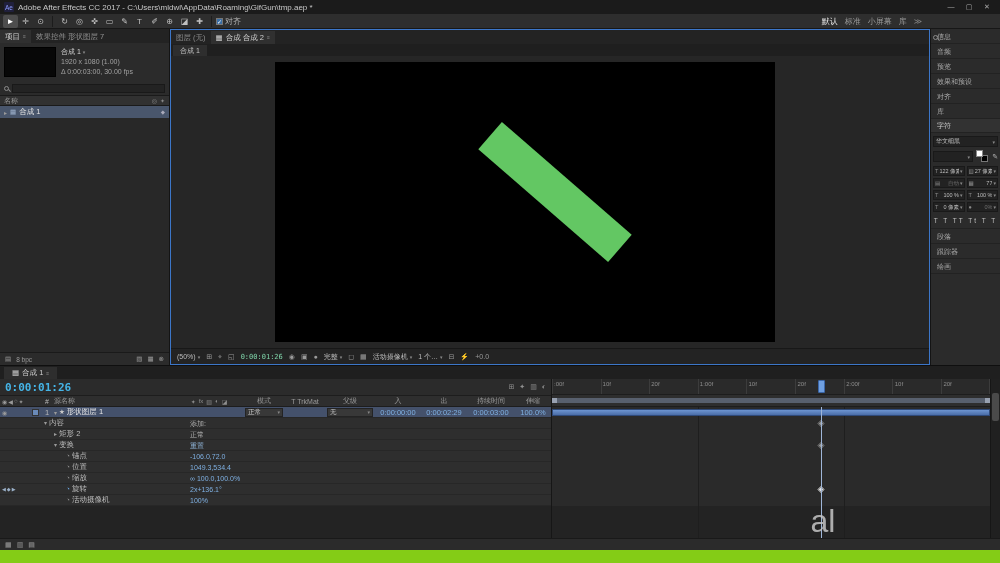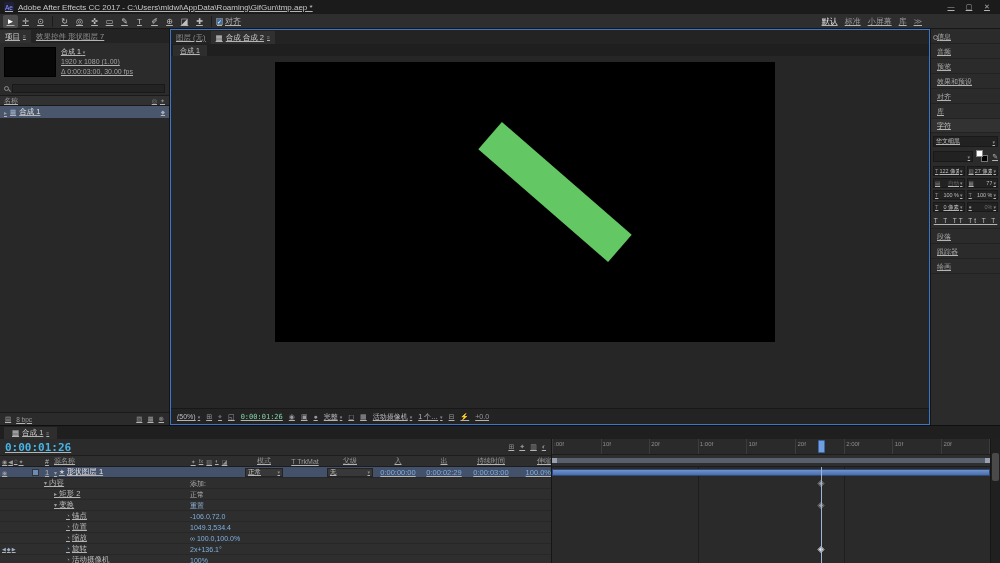--- a/index.html
+++ b/index.html
@@ -1,17 +1,17 @@
 <!DOCTYPE html>
 <html><head>
 <meta charset="utf-8">
 <style>
   *{margin:0;padding:0;box-sizing:border-box;}
   html,body{background:#000;}
-  #app{position:relative;width:1000px;height:563px;background:#84cc16;font-family:"Liberation Sans",sans-serif;font-size:9px;color:#b4b4b4;overflow:hidden;text-decoration:underline;}
+  #app{position:relative;width:1000px;height:563px;background:#84cc16;font-family:"Liberation Sans",sans-serif;font-size:9px;color:#b4b4b4;overflow:hidden;}
 
   
   .titlebar{height:14px;background:#1b1b1b;display:flex;align-items:center;gap:4px;padding:0 4px;font-size:8px;color:#c8c8c8;}
   .ae-logo{width:10px;height:10px;background:#20203c;color:#8c9bff;font-size:6.5px;display:flex;align-items:center;justify-content:center;border-radius:1px;flex:none;}
   .tb-title{white-space:nowrap;overflow:hidden;}
   .win-controls{margin-left:auto;display:flex;}
   .win-btn{width:18px;text-align:center;font-size:7px;color:#aaa;line-height:14px;}
 
   
   .menubar{height:13px;background:#2a2a2a;display:flex;align-items:center;padding:0 3px;font-size:8px;color:#c2c2c2;border-bottom:1px solid #1d1d1d;}
@@ -27,21 +27,21 @@
   .tb-right{margin-left:auto;display:flex;align-items:center;gap:7px;}
   .ws{color:#979797;}
   .ws.active{color:#e4e4e4;}
   .more{color:#8a8a8a;}
   .help-search{width:68px;height:11px;background:#1d1d1d;border:1px solid #141414;display:flex;align-items:center;gap:3px;padding:0 3px;margin-top:32px;}
   .help-search input{background:transparent;border:0;outline:none;color:#9a9a9a;font-size:7px;width:100%;font-family:"Liberation Sans",sans-serif;}
   .mag{width:5px;height:5px;border:1px solid #8a8a8a;border-radius:50%;position:relative;flex:none;}
   .mag::after{content:"";position:absolute;width:3px;height:1px;background:#8a8a8a;transform:rotate(45deg);right:-3px;bottom:-1px;}
 
   
-  .main{display:flex;height:396px;}
+  .main{display:flex;height:336px;}
 
   
   .left-panel{width:170px;background:#2b2b2b;display:flex;flex-direction:column;border-right:1px solid #141414;}
   .panel-tabs{height:14px;background:#232323;display:flex;align-items:flex-end;font-size:7.5px;color:#929292;white-space:nowrap;overflow:hidden;}
   .ptab{padding:0 5px;line-height:13px;display:flex;gap:3px;align-items:center;}
   .ptab.active{background:#303030;color:#d2d2d2;}
   .proj-info{display:flex;gap:5px;padding:4px;}
   .thumb{width:52px;height:30px;background:#070707;border:1px solid #000;flex:none;}
   .proj-meta{font-size:7px;color:#a2a2a2;line-height:10px;white-space:nowrap;}
   .proj-meta .nm{color:#d6d6d6;}
@@ -105,21 +105,21 @@
   .c-lbl{width:10px;flex:none;display:flex;justify-content:center;}
   .lbl-sq{width:7px;height:7px;background:#6a8ab8;border:1px solid #333;}
   .c-num{width:14px;flex:none;text-align:center;color:#b8b8b8;}
   .c-name{flex:1;display:flex;align-items:center;gap:2px;min-width:0;overflow:hidden;white-space:nowrap;}
   .c-sw{width:68px;flex:none;display:flex;gap:3px;justify-content:center;font-size:6px;color:#8f8f8f;}
   .c-mode{width:42px;flex:none;}
   .c-trk{width:40px;flex:none;text-align:center;}
   .c-par{width:50px;flex:none;}
   .c-in,.c-out{width:46px;flex:none;text-align:center;}
   .c-dur{width:48px;flex:none;text-align:center;}
-  .c-str{width:36px;flex:none;text-align:right;}
+  .c-str{width:36px;flex:none;text-align:center;}
   .blue{color:#7fb0e2;}
   .ddm{display:flex;align-items:center;justify-content:space-between;background:#383838;border:1px solid #232323;height:9px;padding:0 2px;font-size:6.5px;color:#c6c6c6;margin:0 2px;}
   .layer-row .ddm{background:#394souk;}
   .tw{font-size:6px;color:#9a9a9a;}
   .star{font-size:6.5px;color:#c8c8c8;}
   .pname{white-space:nowrap;}
   .p1{padding-left:14px;}
   .p2{padding-left:24px;}
   .p3{padding-left:36px;}
   .pval{position:absolute;left:190px;top:0;line-height:11px;font-size:7px;}

